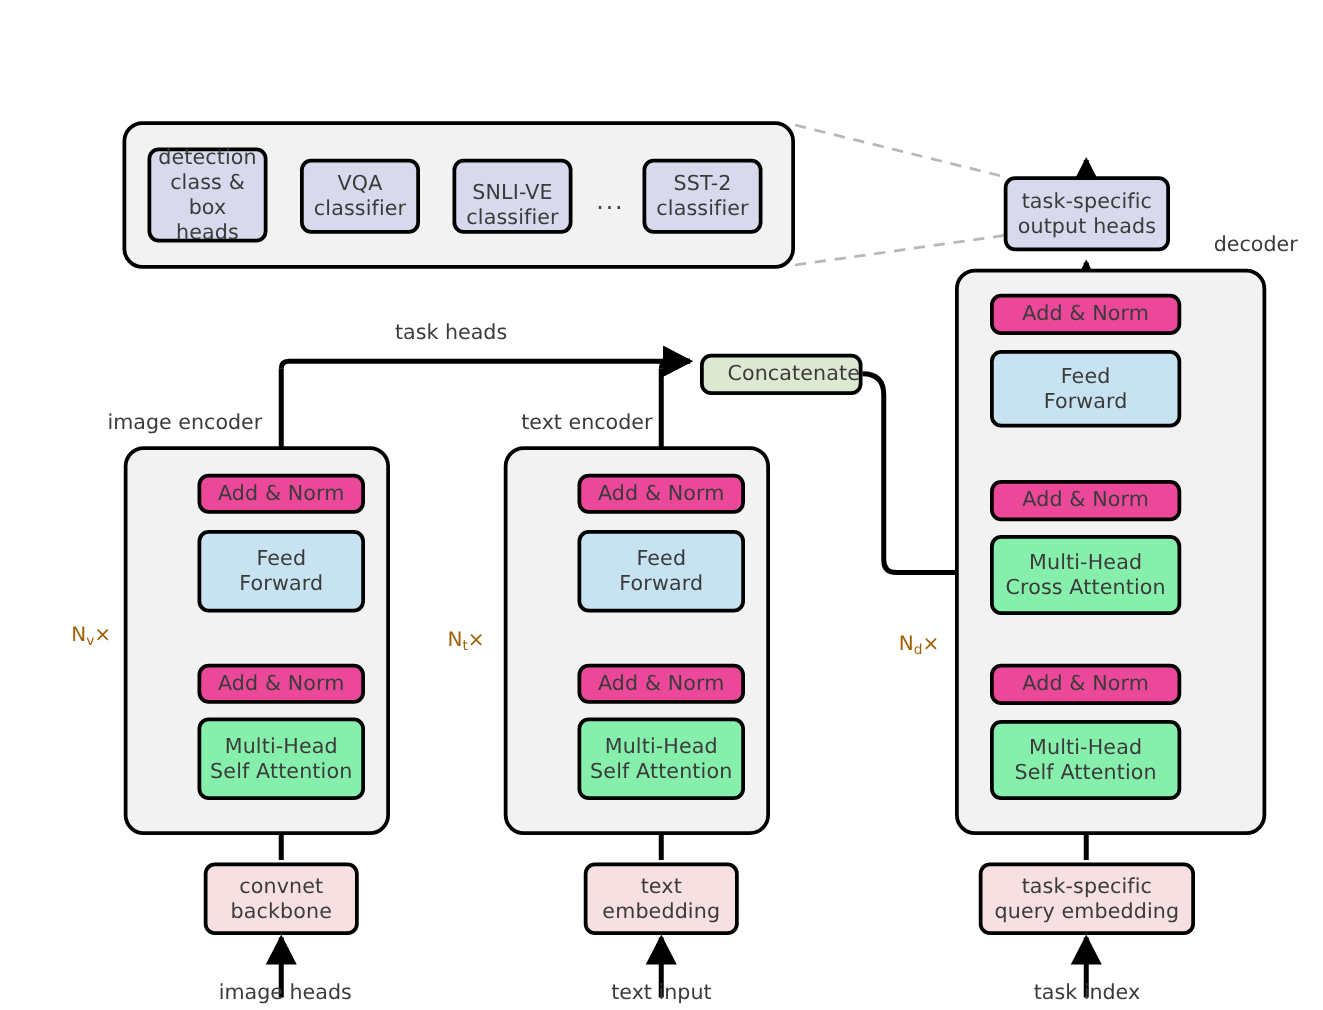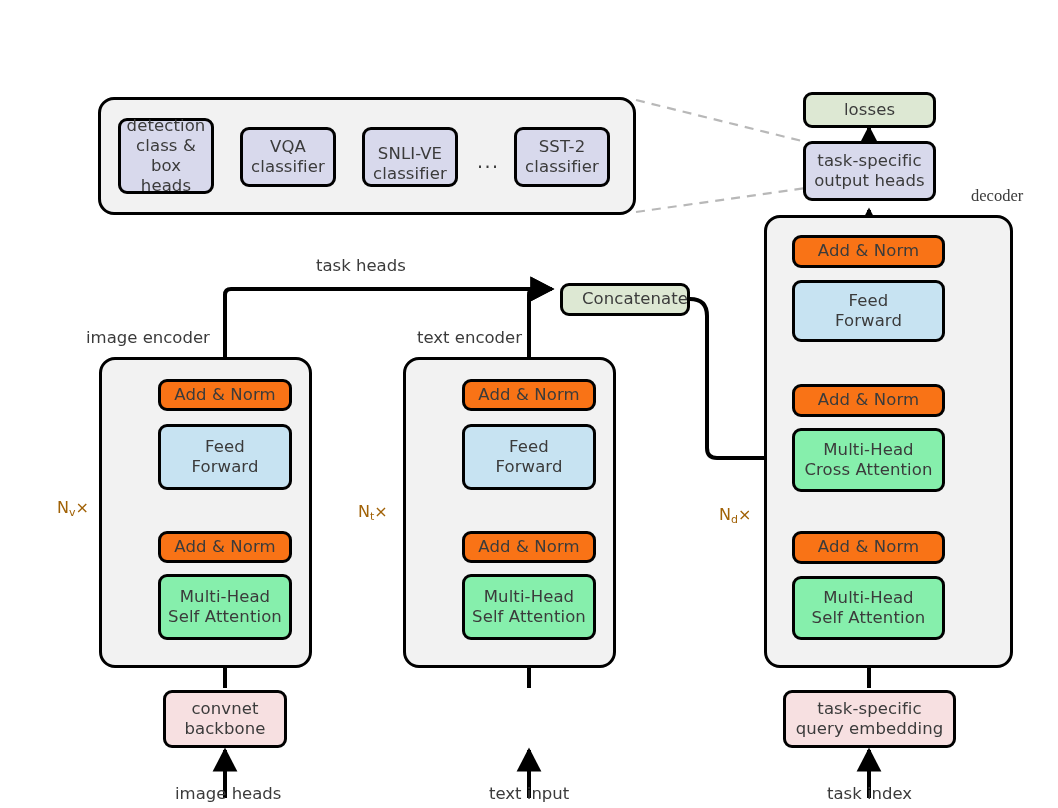--- a/index.html
+++ b/index.html
@@ -36,21 +36,21 @@
     z-index: 3;
     padding: 0 4px;
   }
   .panel {
     position: absolute;
     background: #f2f2f2;
     border: 3.5px solid #000000;
     border-radius: 16px;
     z-index: 1;
   }
-  .yellow  { background: #f97316; }
+  .yellow  { background: #ec4899; }
   .blue    { background: #c7e3f2; }
   .orange  { background: #86efac; }
   .pink    { background: #f7e0e1; }
   .green   { background: #dde8d3; }
   .purple  { background: #d8d9ec; }
   .caption {
     position: absolute;
     color: #3b3b3b;
     font-size: 16.5px;
     white-space: nowrap;
@@ -148,28 +148,25 @@
     <span style="white-space:pre-line;">SNLI-VE
 classifier</span>
   </div>
   <div class="ellipsis" style="left:477px; top:150px;">...</div>
   <div class="node purple" style="left:514px; top:127px; width:96px; height:60px;">
     <span style="white-space:pre-line;">SST-2
 classifier</span>
   </div>
   <div class="caption" style="left:316px; top:231px;margin-top:25px;">task heads</div>
 
-  <div class="node green" style="left:803px; top:92px; width:133px; height:36px;">
-    <span>losses</span>
-  </div>
   <div class="node purple" style="left:803px; top:141px; width:133px; height:60px;">
     <span style="white-space:pre-line;">task-specific
 output heads</span>
   </div>
-  <div class="caption" style="left:971px; top:186px;font-family:Liberation Serif, serif;">decoder</div>
+  <div class="caption" style="left:971px; top:186px;">decoder</div>
 
   <div class="panel" style="left:764px; top:215px; width:249px; height:453px;"></div>
 
   <div class="node yellow" style="left:792px; top:235px; width:153px; height:33px;">
     <span>Add &amp; Norm</span>
   </div>
   <div class="node blue" style="left:792px; top:280px; width:153px; height:62px;">
     <span style="white-space:pre-line;">Feed
 Forward</span>
   </div>
@@ -239,15 +236,19 @@
   <div class="node yellow" style="left:462px; top:531px; width:134px; height:32px;">
     <span>Add &amp; Norm</span>
   </div>
   <div class="node orange" style="left:462px; top:574px; width:134px; height:66px;">
     <span style="white-space:pre-line;">Multi-Head
 Self Attention</span>
   </div>
   <div class="nlabel" style="left:358px; top:502px;">
     <span>N</span><sub>t</sub><span>×</span>
   </div>
+  <div class="node pink" style="left:467px; top:690px; width:124px; height:58px;">
+    <span style="white-space:pre-line;">text
+embedding</span>
+  </div>
   <div class="caption" style="left:489px; top:784px;">text input</div>
 
 </div>
 
 </body></html>

